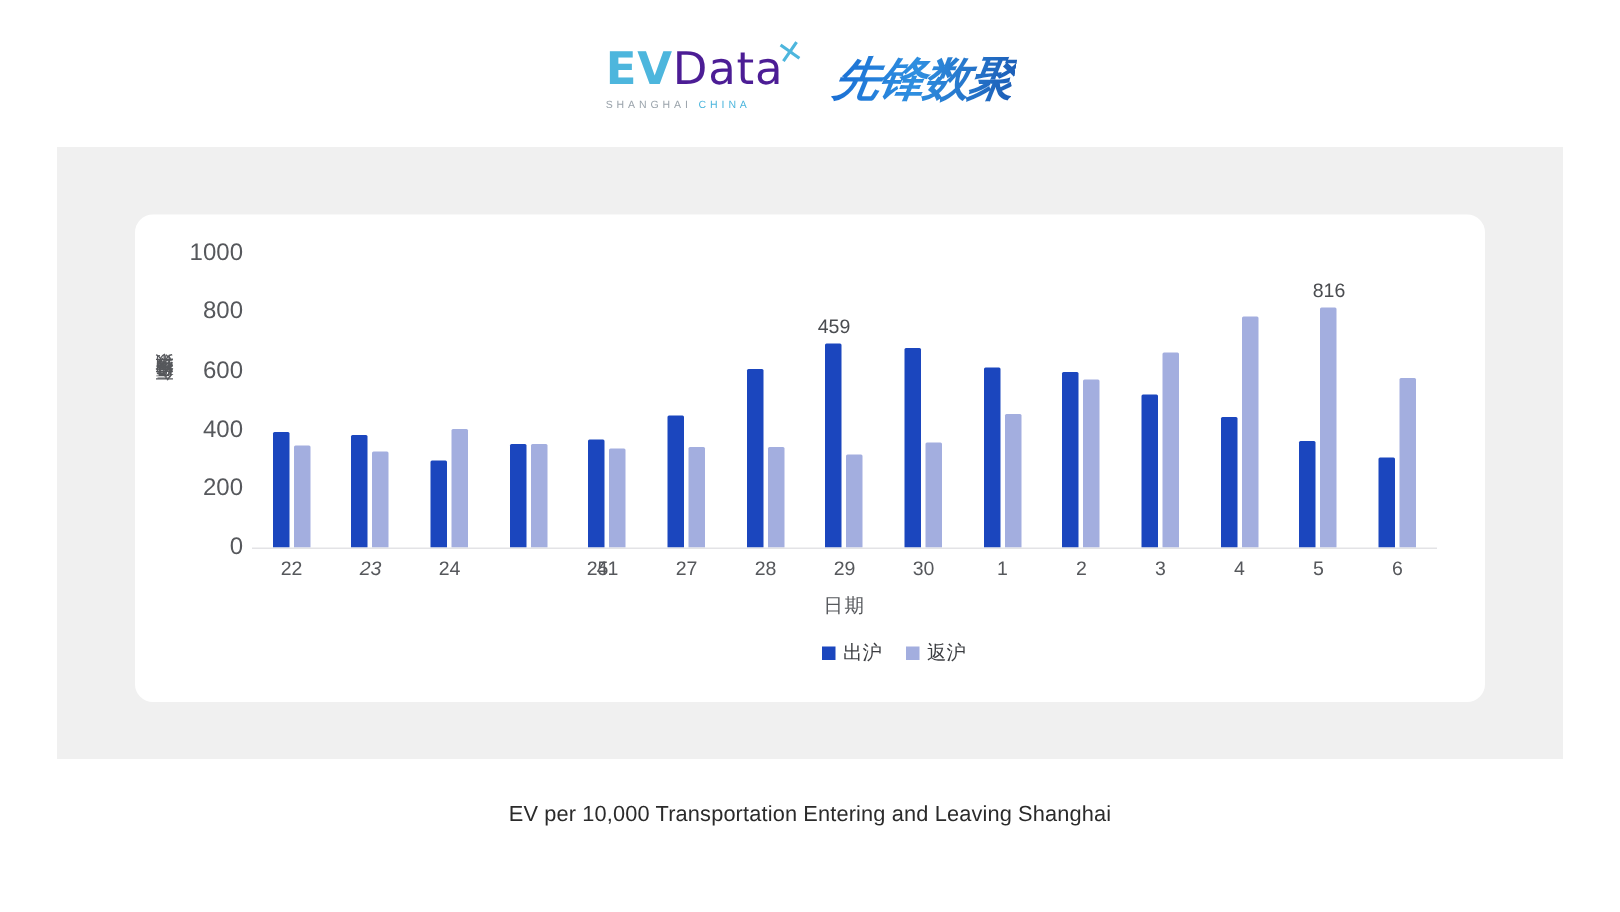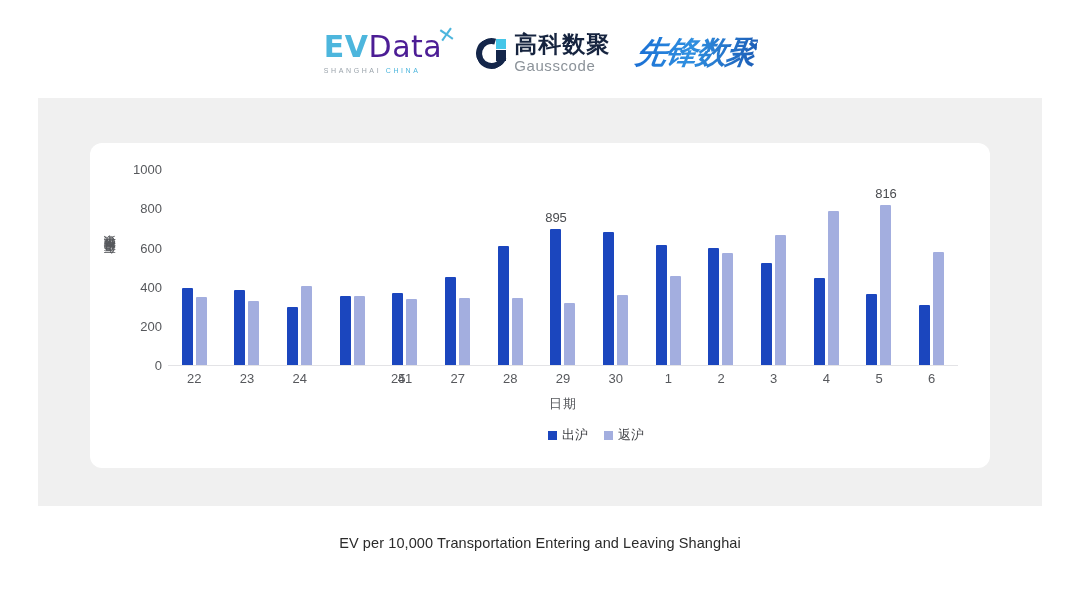--- a/index.html
+++ b/index.html
@@ -184,21 +184,21 @@
   .y-ticks {
     position: absolute;
     left: 30px;
     top: 26px;
     width: 42px;
     height: 196px;
   }
   .y-tick {
     position: absolute;
     right: 0;
-    font-size: 13px;
+    font-size: 16px;
     color: #56585c;
     transform: translateY(-50%);
     text-align: right;
     white-space: nowrap;
   }
 
   .plot {
     position: absolute;
     left: 78px;
     top: 26px;
@@ -323,31 +323,20 @@
     <div class="evdata-word">
       <span class="ev">EV</span><span class="data">Data</span>
       <span class="evdata-x">✕</span>
     </div>
     <div class="evdata-sub">
       <span>SHANGHAI</span>
       <span class="cn">CHINA</span>
     </div>
   </div>
 
-  <div class="logo-gauss">
-    <div class="gauss-mark">
-      <div class="ring"></div>
-      <div class="sq"></div>
-      <div class="sq2"></div>
-    </div>
-    <div class="gauss-text">
-      <div class="gauss-cn">高科数聚</div>
-      <div class="gauss-en">Gausscode</div>
-    </div>
-  </div>
 
   <div class="logo-xianfeng">先锋数聚</div>
 
 </div>
 
 <div class="panel">
   <div class="chart-card">
     <div class="chart-area">
 
       <div class="y-axis-title">每万辆出行车辆数</div>
@@ -415,28 +404,28 @@
             <div class="bar back" style="height: 153.86px; background: rgb(163, 174, 223);"></div>
           </div>
           <div class="bar-group" style="left: 684.667px; width: 52.6667px;">
             <div class="bar out" style="height: 71.148px; background: rgb(27, 70, 190);"></div>
             <div class="bar back" style="height: 159.936px; background: rgb(163, 174, 223);"></div>
           </div>
           <div class="bar-group" style="left: 737.333px; width: 52.6667px;">
             <div class="bar out" style="height: 59.78px; background: rgb(27, 70, 190);"></div>
             <div class="bar back" style="height: 113.288px; background: rgb(163, 174, 223);"></div>
           </div>
-          <div class="bar-label" style="left: 388px; top: 41.368px;">895</div>
+          <div class="bar-label" style="left: 388px; top: 41.368px;">459</div>
           <div class="bar-label" style="left: 718px; top: 17.064px;">816</div>
         </div>
       <div class="axis-line"></div>
 
       <div class="x-ticks">
           <div class="x-tick" style="left: 26.3333px;">22</div>
-          <div class="x-tick" style="left: 79px;">23</div>
+          <div class="x-tick" style="left: 79px; font-style: italic;">23</div>
           <div class="x-tick" style="left: 131.667px;">24</div>
           <div class="x-tick" style="left: 184.333px; margin-left: 46px;">25</div>
           <div class="x-tick" style="left: 237px;">41</div>
           <div class="x-tick" style="left: 289.667px;">27</div>
           <div class="x-tick" style="left: 342.333px;">28</div>
           <div class="x-tick" style="left: 395px;">29</div>
           <div class="x-tick" style="left: 447.667px;">30</div>
           <div class="x-tick" style="left: 500.333px;">1</div>
           <div class="x-tick" style="left: 553px;">2</div>
           <div class="x-tick" style="left: 605.667px;">3</div>

